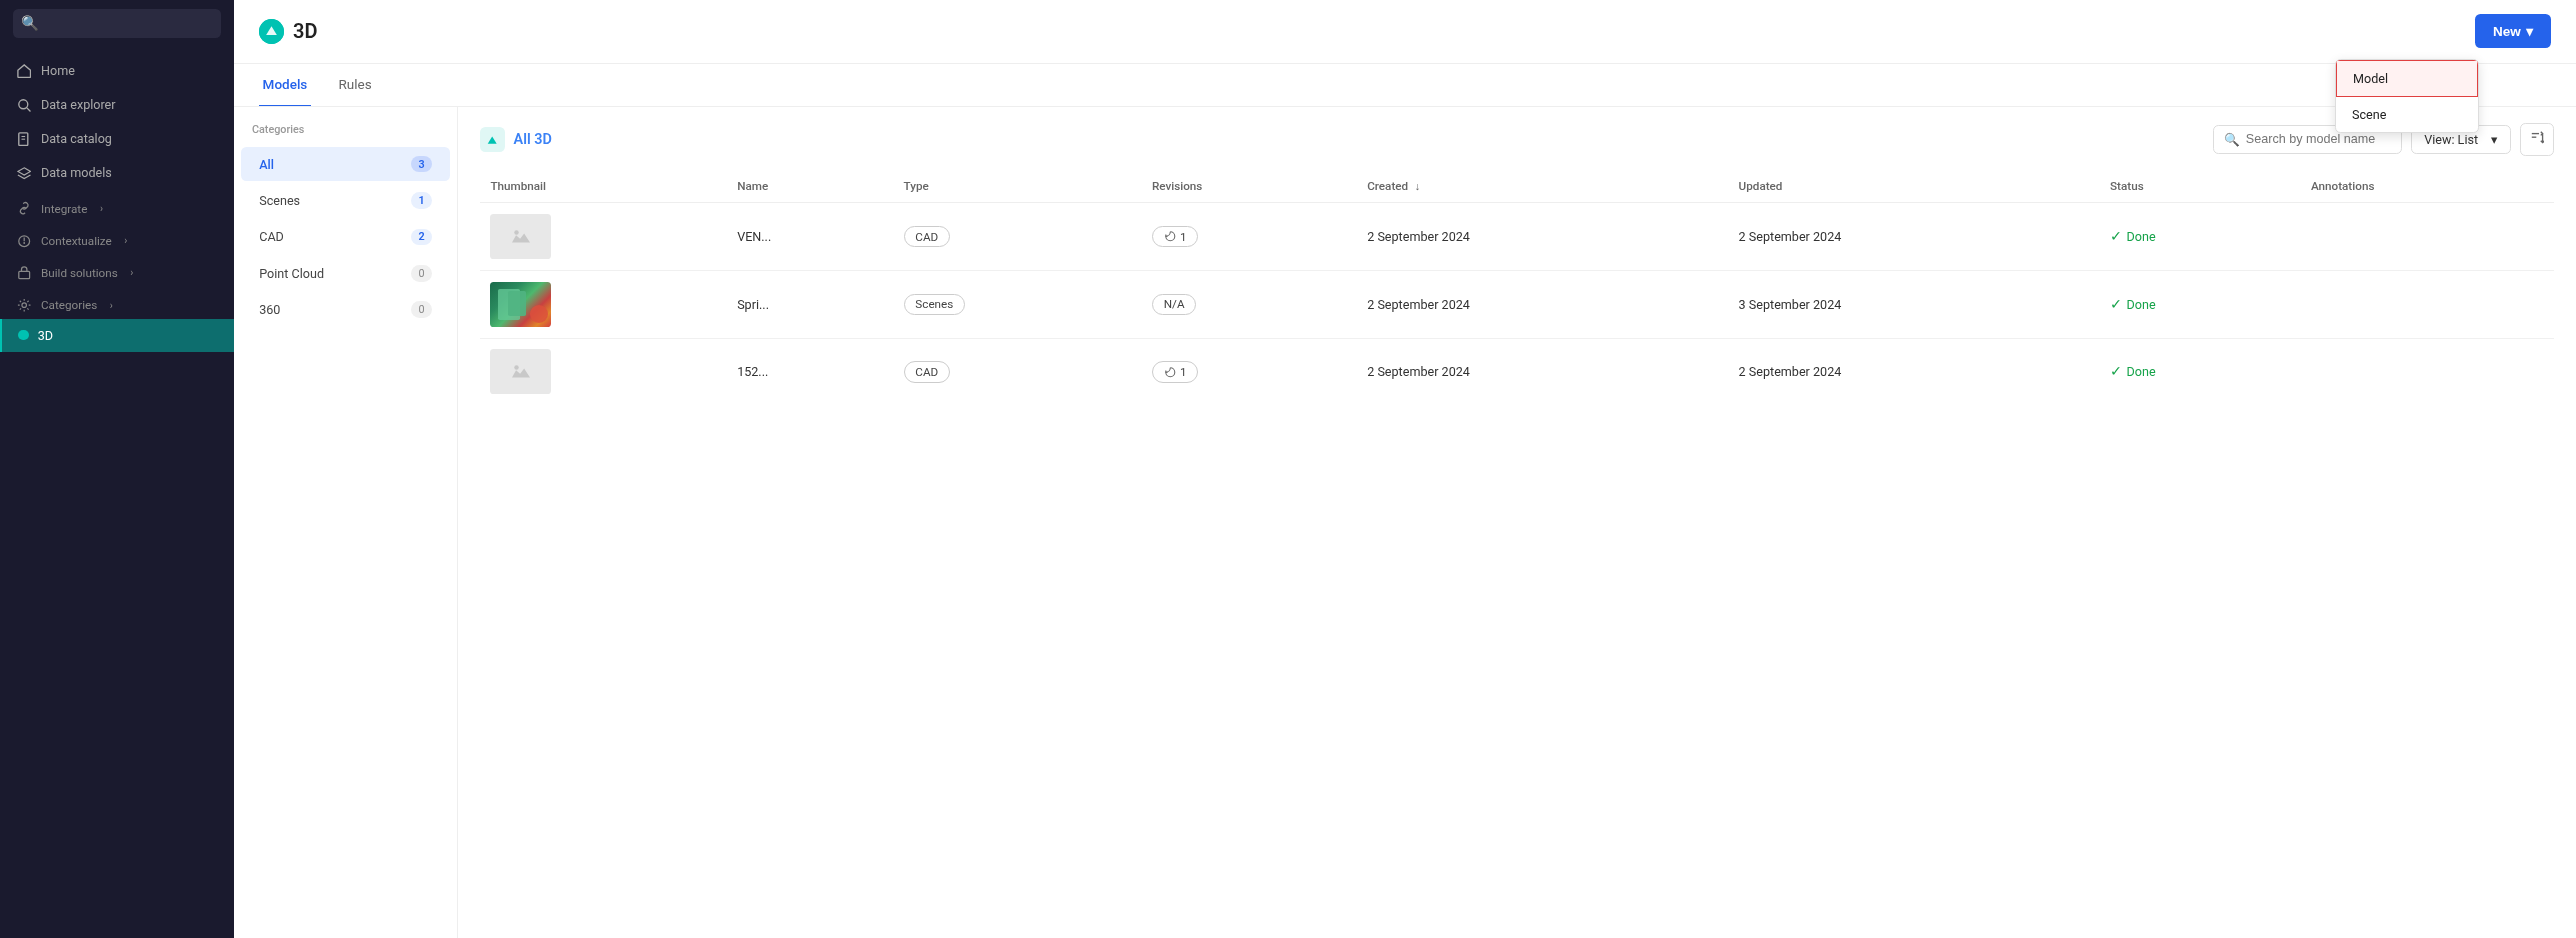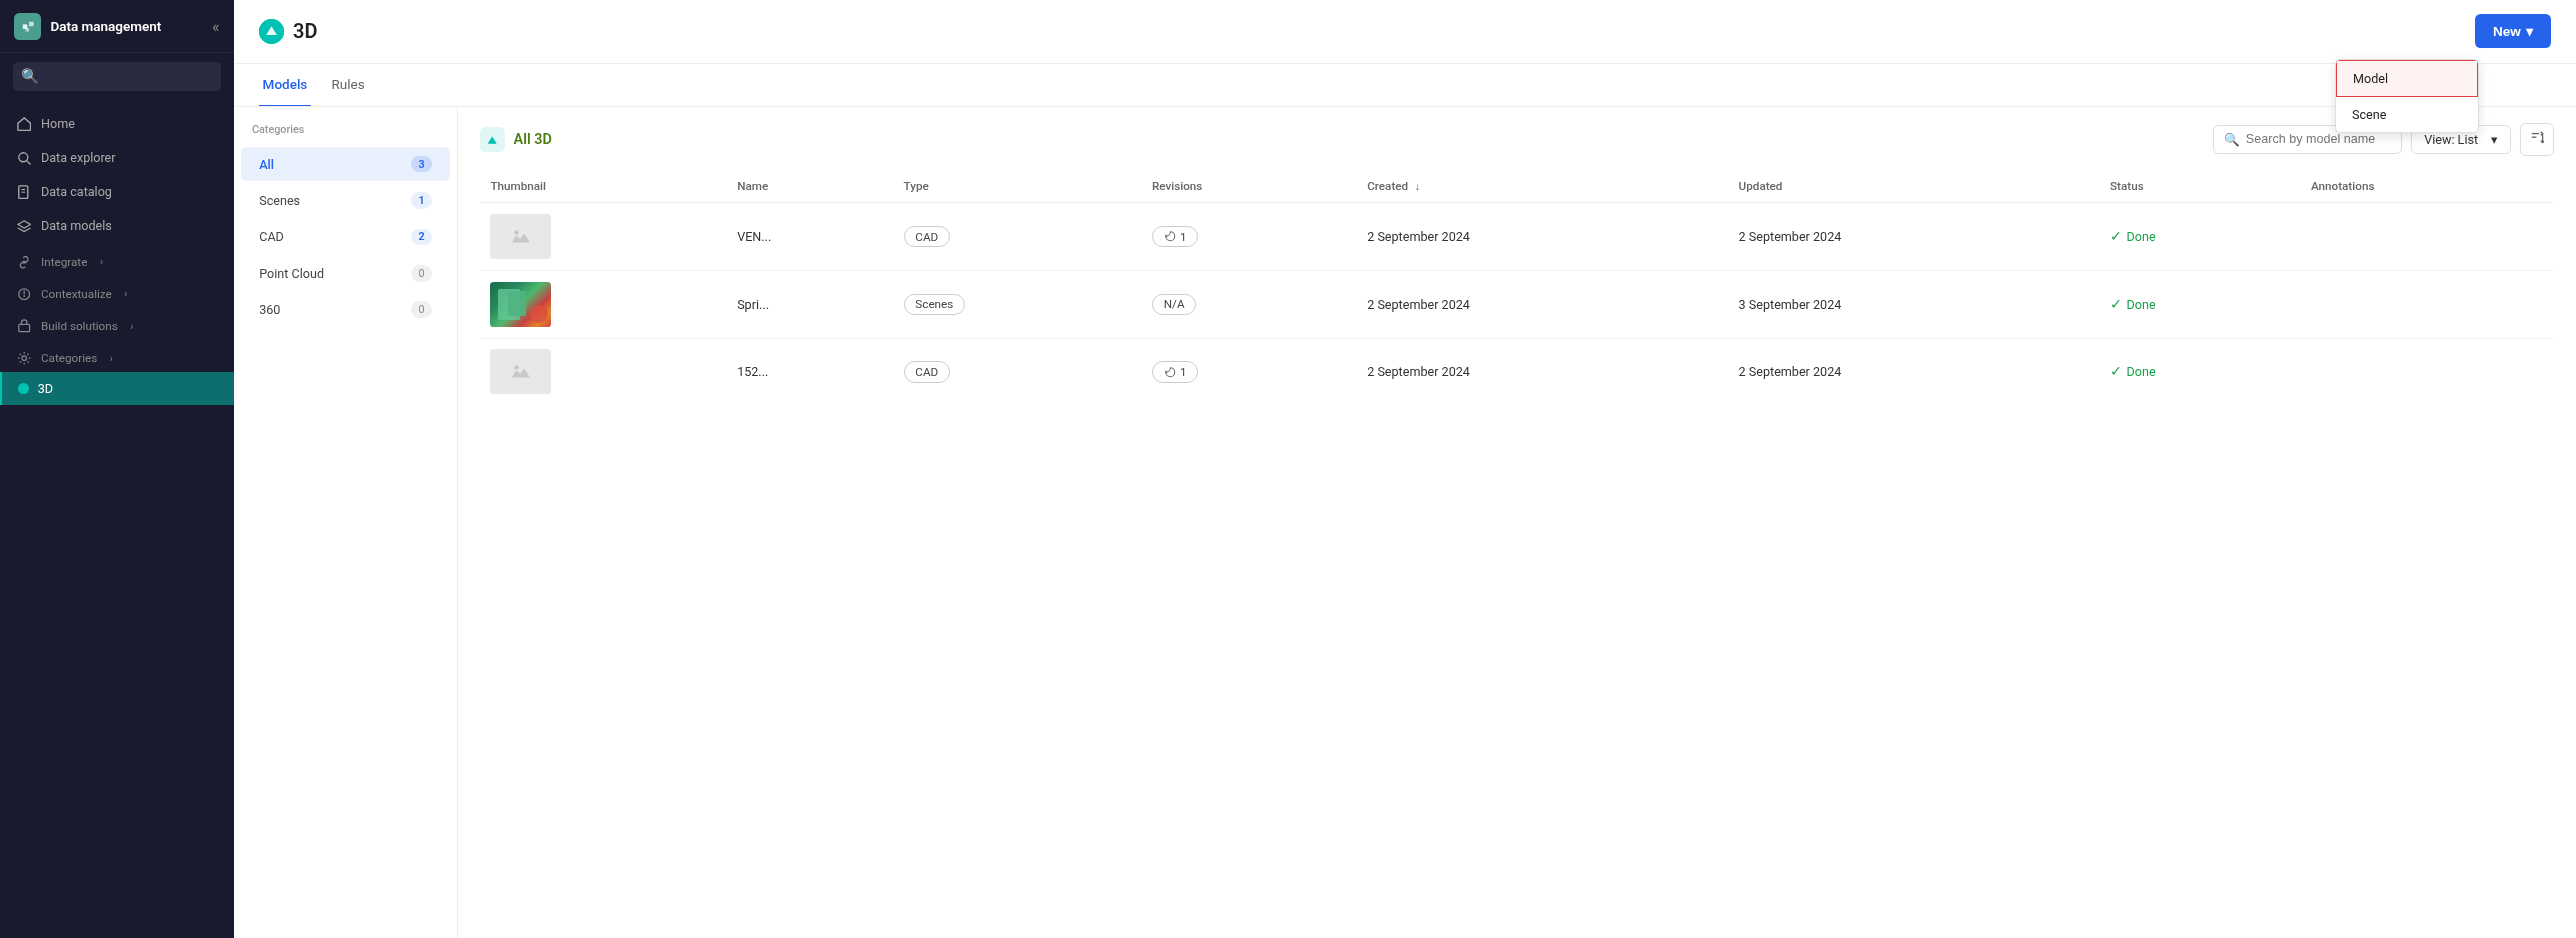--- a/index.html
+++ b/index.html
@@ -33,42 +33,42 @@
     .topbar-title { font-size: 20px; font-weight: 600; color: #222; }
     .topbar-right { display: flex; align-items: center; gap: 9px; position: relative; }
 
     .dropdown-menu { position: absolute; top: 45px; right: 72px; background: #fff; border: 0.9px solid #ddd; border-radius: 5.4px; box-shadow: 0 3.6px 10.8px rgba(0,0,0,0.12); z-index: 100; min-width: 144px; overflow: hidden; }
     .dropdown-item { padding: 10px 16px; cursor: pointer; font-size: 12.6px; color: #222; }
     .dropdown-item.highlighted { background: #fff2f2; border: 1.8px solid #e04040; }
 
     .btn-new { background: #2563eb; color: #fff; border: none; border-radius: 5.4px; padding: 9px 18px; font-size: 13.5px; font-weight: 600; cursor: pointer; display: flex; align-items: center; gap: 5.4px; }
 
     
-    .tabs { display: flex; gap: 17px; padding: 0 25px; border-bottom: 0.9px solid #eee; }
+    .tabs { display: flex; gap: 24px; padding: 0 25px; border-bottom: 0.9px solid #eee; }
     .tab { padding: 12.6px 3.6px; font-size: 13.5px; color: #666; cursor: pointer; border-bottom: 1.8px solid transparent; }
     .tab.active { color: #2563eb; border-bottom: 1.8px solid #2563eb; font-weight: 500; }
 
     
     .content { display: flex; flex: 1; overflow: hidden; }
 
     
     .categories { width: 224px; padding: 16px 0; border-right: 0.9px solid #eee; flex-shrink: 0; }
     .categories-label { font-size: 10.8px; color: #999; padding: 0 18px 9px; text-transform: none; font-weight: 500; }
     .cat-item { display: flex; align-items: center; justify-content: space-between; padding: 9px 18px; cursor: pointer; border-radius: 5.4px; margin: 1.8px 7.2px; font-size: 12.6px; color: #444; }
     .cat-item.active { background: #e8f0fe; color: #2563eb; font-weight: 500; }
     .cat-badge { background: #e8f0fe; color: #2563eb; font-size: 10.8px; padding: 1.8px 7.2px; border-radius: 10.8px; font-weight: 600; }
     .cat-item.active .cat-badge { background: #c7d7fd; }
     .cat-badge-gray { background: #f0f0f0; color: #888; font-size: 10.8px; padding: 1.8px 7.2px; border-radius: 10.8px; }
 
     
     .table-area { flex: 1; padding: 16px 21.6px; overflow-y: auto; }
     .table-header { display: flex; align-items: center; justify-content: space-between; margin-bottom: 14.4px; }
     .table-header-left { display: flex; align-items: center; gap: 9px; }
     .all-3d-icon { width: 25px; height: 25px; border-radius: 5.4px; background: #e0f7f5; display: flex; align-items: center; justify-content: center; color: #00c2b2; font-size: 12.6px; }
-    .all-3d-label { font-size: 14.4px; font-weight: 600; color: #4d7c0f; }
+    .all-3d-label { font-size: 14.4px; font-weight: 600; color: #3b82f6; }
     .table-header-right { display: flex; align-items: center; gap: 9px; }
 
     .search-box { display: flex; align-items: center; gap: 5.4px; border: 0.9px solid #ddd; border-radius: 5.4px; padding: 6.3px 10.8px; background: #fff; min-width: 180px; }
     .search-box input { border: none; outline: none; font-size: 12.6px; color: #444; background: transparent; width: 144px; }
     .search-icon { color: #aaa; font-size: 12.6px; }
 
     .view-select { display: flex; align-items: center; gap: 13px; border: 0.9px solid #ddd; border-radius: 5.4px; padding: 6.3px 12.6px; background: #fff; cursor: pointer; font-size: 12.6px; color: #333; }
     .sort-btn { border: 0.9px solid #ddd; border-radius: 5.4px; padding: 6.3px 9px; background: #fff; cursor: pointer; color: #666; font-size: 14.4px; }
 
     
@@ -84,33 +84,20 @@
     .rev-badge { display: inline-flex; align-items: center; gap: 3.6px; border: 0.9px solid #ccc; border-radius: 18px; padding: 2.7px 10.8px; font-size: 11.7px; color: #444; }
     .status-done { display: flex; align-items: center; gap: 4.5px; color: #16a34a; font-size: 12.6px; }
     .check-circle { color: #16a34a; font-size: 14.4px; }
 
     .down-arrow { font-size: 10.8px; color: #666; margin-left: 3.6px; }
   </style>
 </head>
 <body>
 
 <nav class="sidebar">
-  <div class="sidebar-header">
-    <div class="sidebar-logo">
-      <div class="logo-icon">
-        <svg width="14.4" height="14.4" viewBox="0 0 16 16" fill="none">
-          <rect x="2" y="6" width="5" height="5" fill="white" opacity="0.9"></rect>
-          <rect x="9" y="3" width="5" height="5" fill="white" opacity="0.7"></rect>
-          <rect x="5" y="10" width="4" height="4" fill="white" opacity="0.6"></rect>
-        </svg>
-      </div>
-      <span>Data management</span>
-    </div>
-    <span class="sidebar-collapse">«</span>
-  </div>
 
   <div class="sidebar-search">
     <input type="text" placeholder="🔍" style="color: rgb(136, 136, 136); font-size: 14.4px;">
   </div>
 
   <div class="sidebar-nav">
     <div class="nav-item">
       <span class="nav-icon">
         <svg width="14.4" height="14.4" viewBox="0 0 16 16" fill="none">
             <path d="M1 7L8 1l7 6v7a1 1 0 01-1 1H2a1 1 0 01-1-1V7z" stroke="#aaa" stroke-width="1.5" fill="none"></path>

